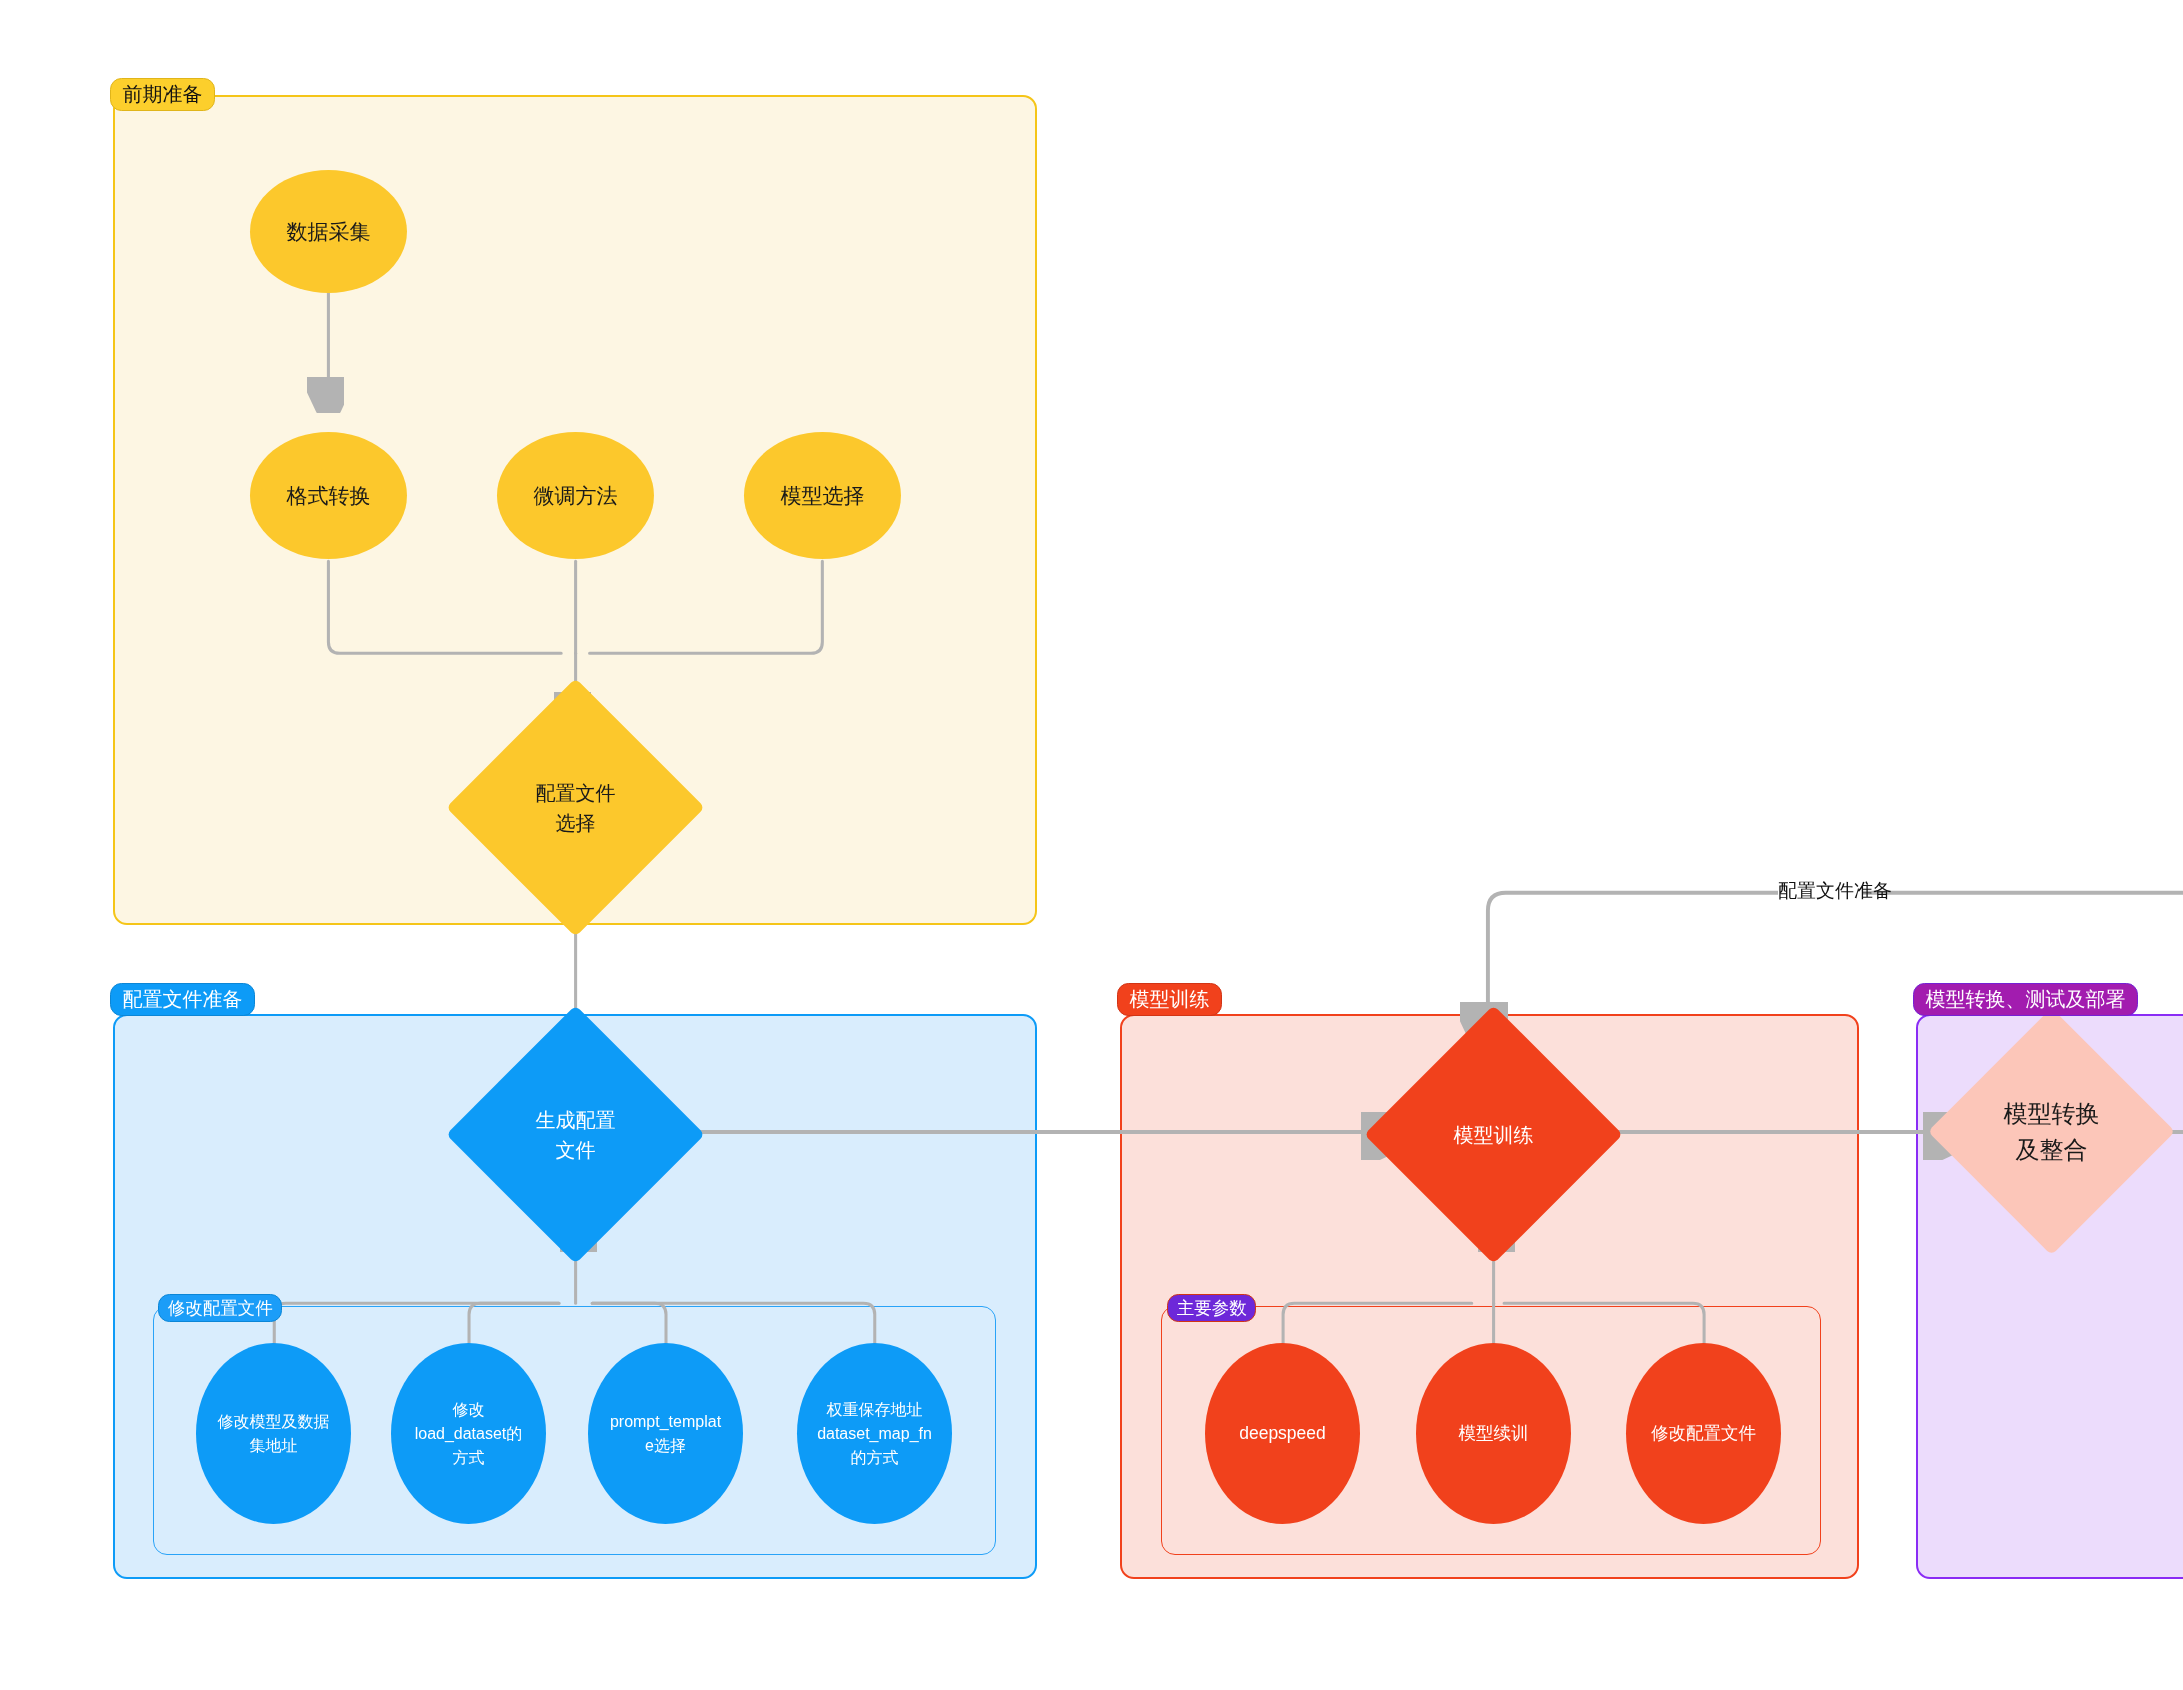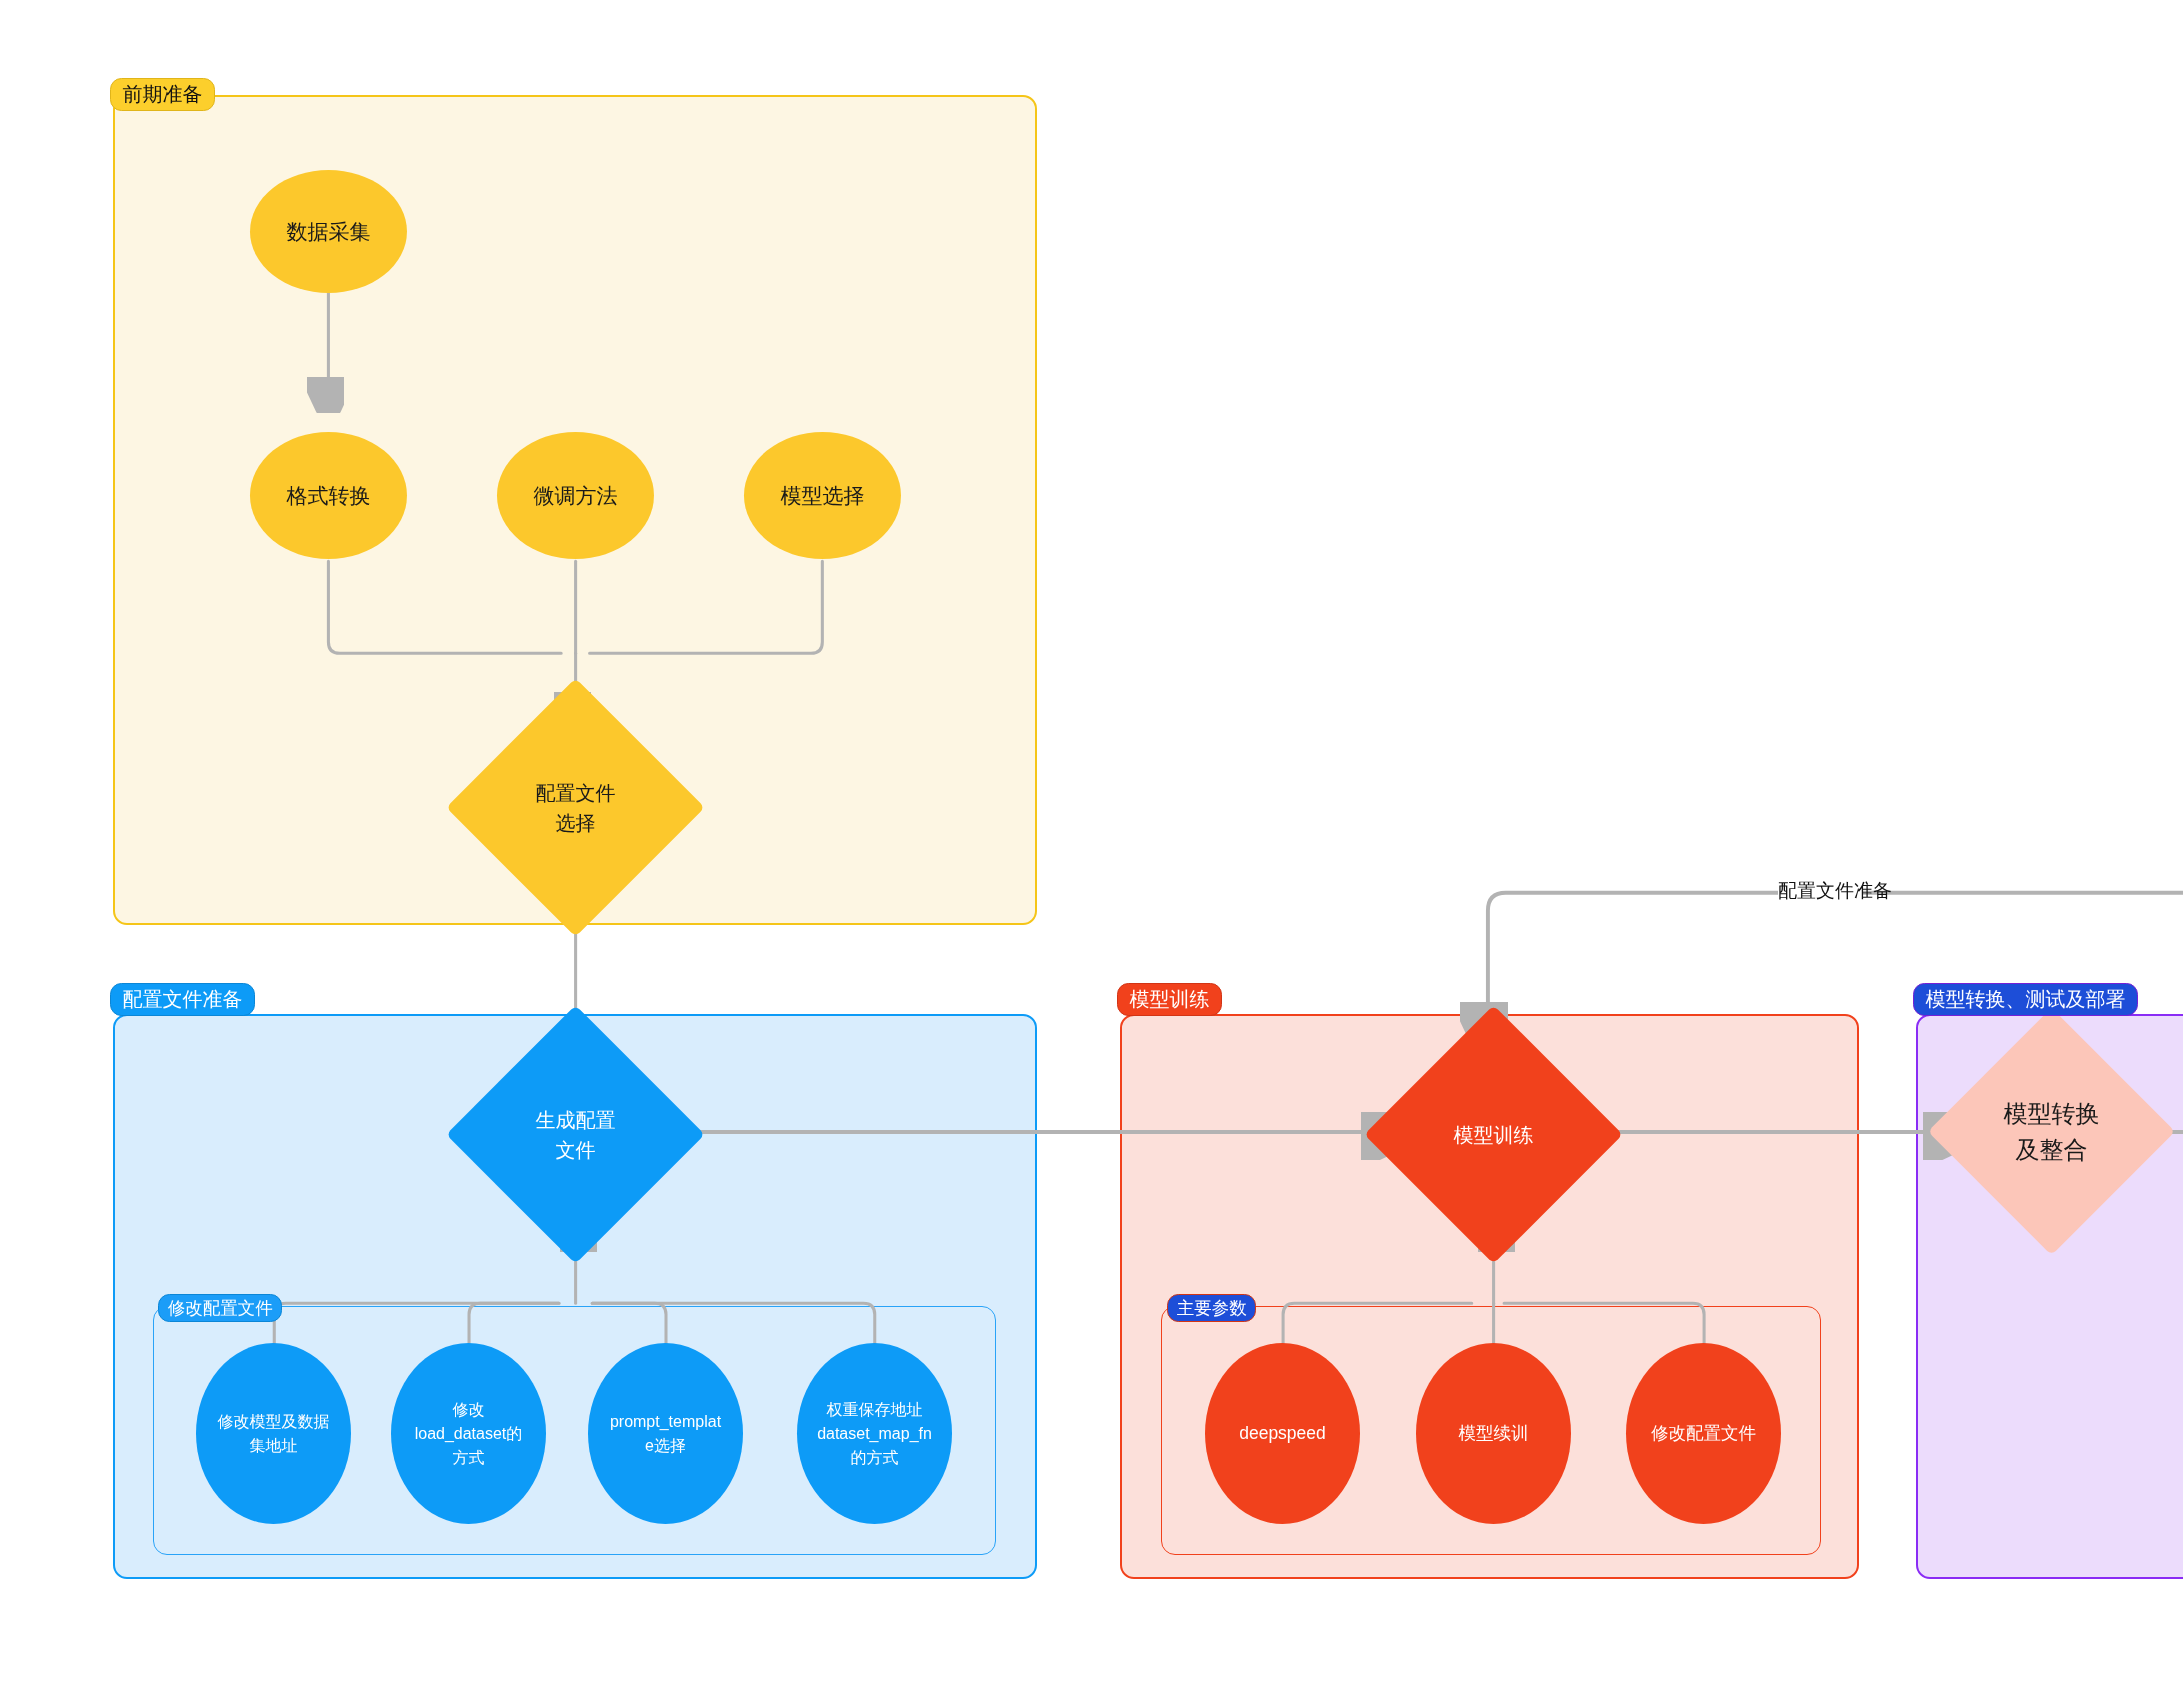--- a/index.html
+++ b/index.html
@@ -39,23 +39,23 @@
   .cluster-prep      { background:#fdf6e3; border-color:#f5c518; }
   .cluster-cfg       { background:#d9edfd; border-color:#0d9bf7; }
   .cluster-train     { background:#fce0da; border-color:#f1411c; }
   .cluster-deploy    { background:#ecdcfc; border-color:#8a2cf5; }
   .cluster-inner-cfg { background:transparent; border-color:#29a3f8; border-width:1.7px; }
   .cluster-inner-par { background:transparent; border-color:#f1411c; border-width:1.7px; }
 
   .lbl-prep   { background:#fccf2c; border-color:#e0b51a; color:#111111; }
   .lbl-cfg    { background:#0d9bf7; border-color:#0b86d6; color:#ffffff; }
   .lbl-train  { background:#f1411c; border-color:#d23415; color:#ffffff; }
-  .lbl-deploy { background:#1d4ed8; border-color:#7520d6; color:#ffffff; }
+  .lbl-deploy { background:#a21caf; border-color:#7520d6; color:#ffffff; }
   .lbl-inner-cfg { background:#1b9df8; border-color:#0b86d6; color:#ffffff; }
-  .lbl-inner-par { background:#1d4ed8; border-color:#d23415; color:#ffffff; }
+  .lbl-inner-par { background:#6d28d9; border-color:#d23415; color:#ffffff; }
 
   
   .node {
     position: absolute;
     display: flex;
     align-items: center;
     justify-content: center;
     text-align: center;
     z-index: 20;
   }

